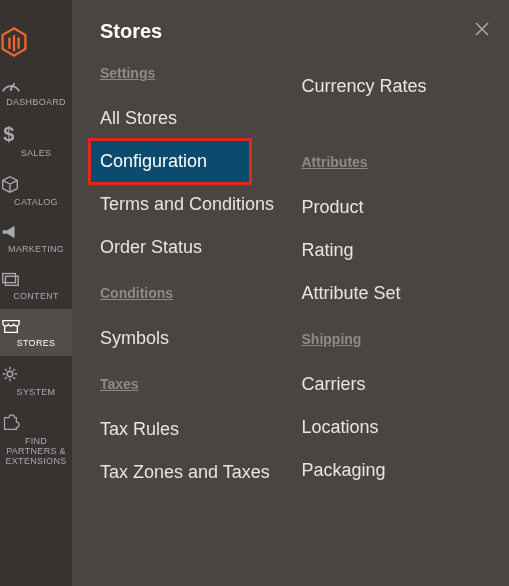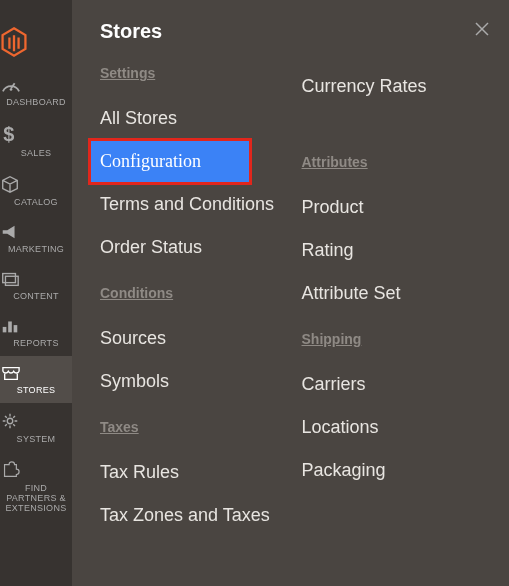--- a/index.html
+++ b/index.html
@@ -76,28 +76,27 @@
   }
   .group-heading.first { margin-top: 0; }
   .menu-link {
     font-size: 18px;
     color: #e8e5e1;
     padding: 11px 10px 11px 0;
     cursor: pointer;
     display: block;
   }
   .menu-link.selected {
-    background: #3b82f6;
+    background: #0c4a6e;
     color: #fff;
     margin-left: -10px;
     padding-left: 10px;
     outline: 3px solid #e1261c;
     outline-offset: -1px;
     width: 160px;
-    font-family: Liberation Serif, serif;
   }
   svg { display: block; }
 </style>
 </head>
 <body>
 
 <div class="wrap">
   <div class="sidebar">
     <div class="logo">
       <svg viewBox="0 0 24 28" width="28" height="32" fill="none" stroke="#ef672f" stroke-width="2">
@@ -148,30 +147,20 @@
     <div class="nav-item">
       <span class="icon">
         <svg width="20" height="18" viewBox="0 0 22 18">
             <rect x="3" y="3" width="14" height="10" fill="none" stroke="currentColor" stroke-width="1.5"></rect>
             <rect x="6" y="6" width="14" height="10" fill="none" stroke="currentColor" stroke-width="1.5"></rect>
           </svg>
       </span>
       <span class="nav-label">CONTENT</span>
     </div>
 
-    <div class="nav-item">
-      <span class="icon">
-        <svg width="20" height="18" viewBox="0 0 22 18">
-            <rect x="3" y="10" width="4" height="6" fill="currentColor"></rect>
-            <rect x="9" y="4" width="4" height="12" fill="currentColor"></rect>
-            <rect x="15" y="8" width="4" height="8" fill="currentColor"></rect>
-          </svg>
-      </span>
-      <span class="nav-label">REPORTS</span>
-    </div>
 
     <div class="nav-item active">
       <span class="icon">
         <svg width="22" height="18" viewBox="0 0 24 20">
             <path d="M3 8 L3 4 L21 4 L21 8 M3 8 Q4 10 6 10 Q8 10 9 8 Q10 10 12 10 Q14 10 15 8 Q16 10 18 10 Q20 10 21 8 M5 10 L5 17 L19 17 L19 10" fill="none" stroke="currentColor" stroke-width="1.5"></path>
           </svg>
       </span>
       <span class="nav-label">STORES</span>
     </div>
 
@@ -206,21 +195,20 @@
 
     <div class="cols">
       <div class="col">
         <div class="group-heading first">Settings</div>
         <span class="menu-link">All Stores</span>
         <span class="menu-link selected">Configuration</span>
         <span class="menu-link">Terms and Conditions</span>
         <span class="menu-link">Order Status</span>
 
         <div class="group-heading">Conditions</div>
-        <span class="menu-link">Sources</span>
         <span class="menu-link">Symbols</span>
 
         <div class="group-heading">Taxes</div>
         <span class="menu-link">Tax Rules</span>
         <span class="menu-link">Tax Zones and Taxes</span>
       </div>
 
       <div class="col">
         <span class="menu-link">Currency Rates</span>
 

